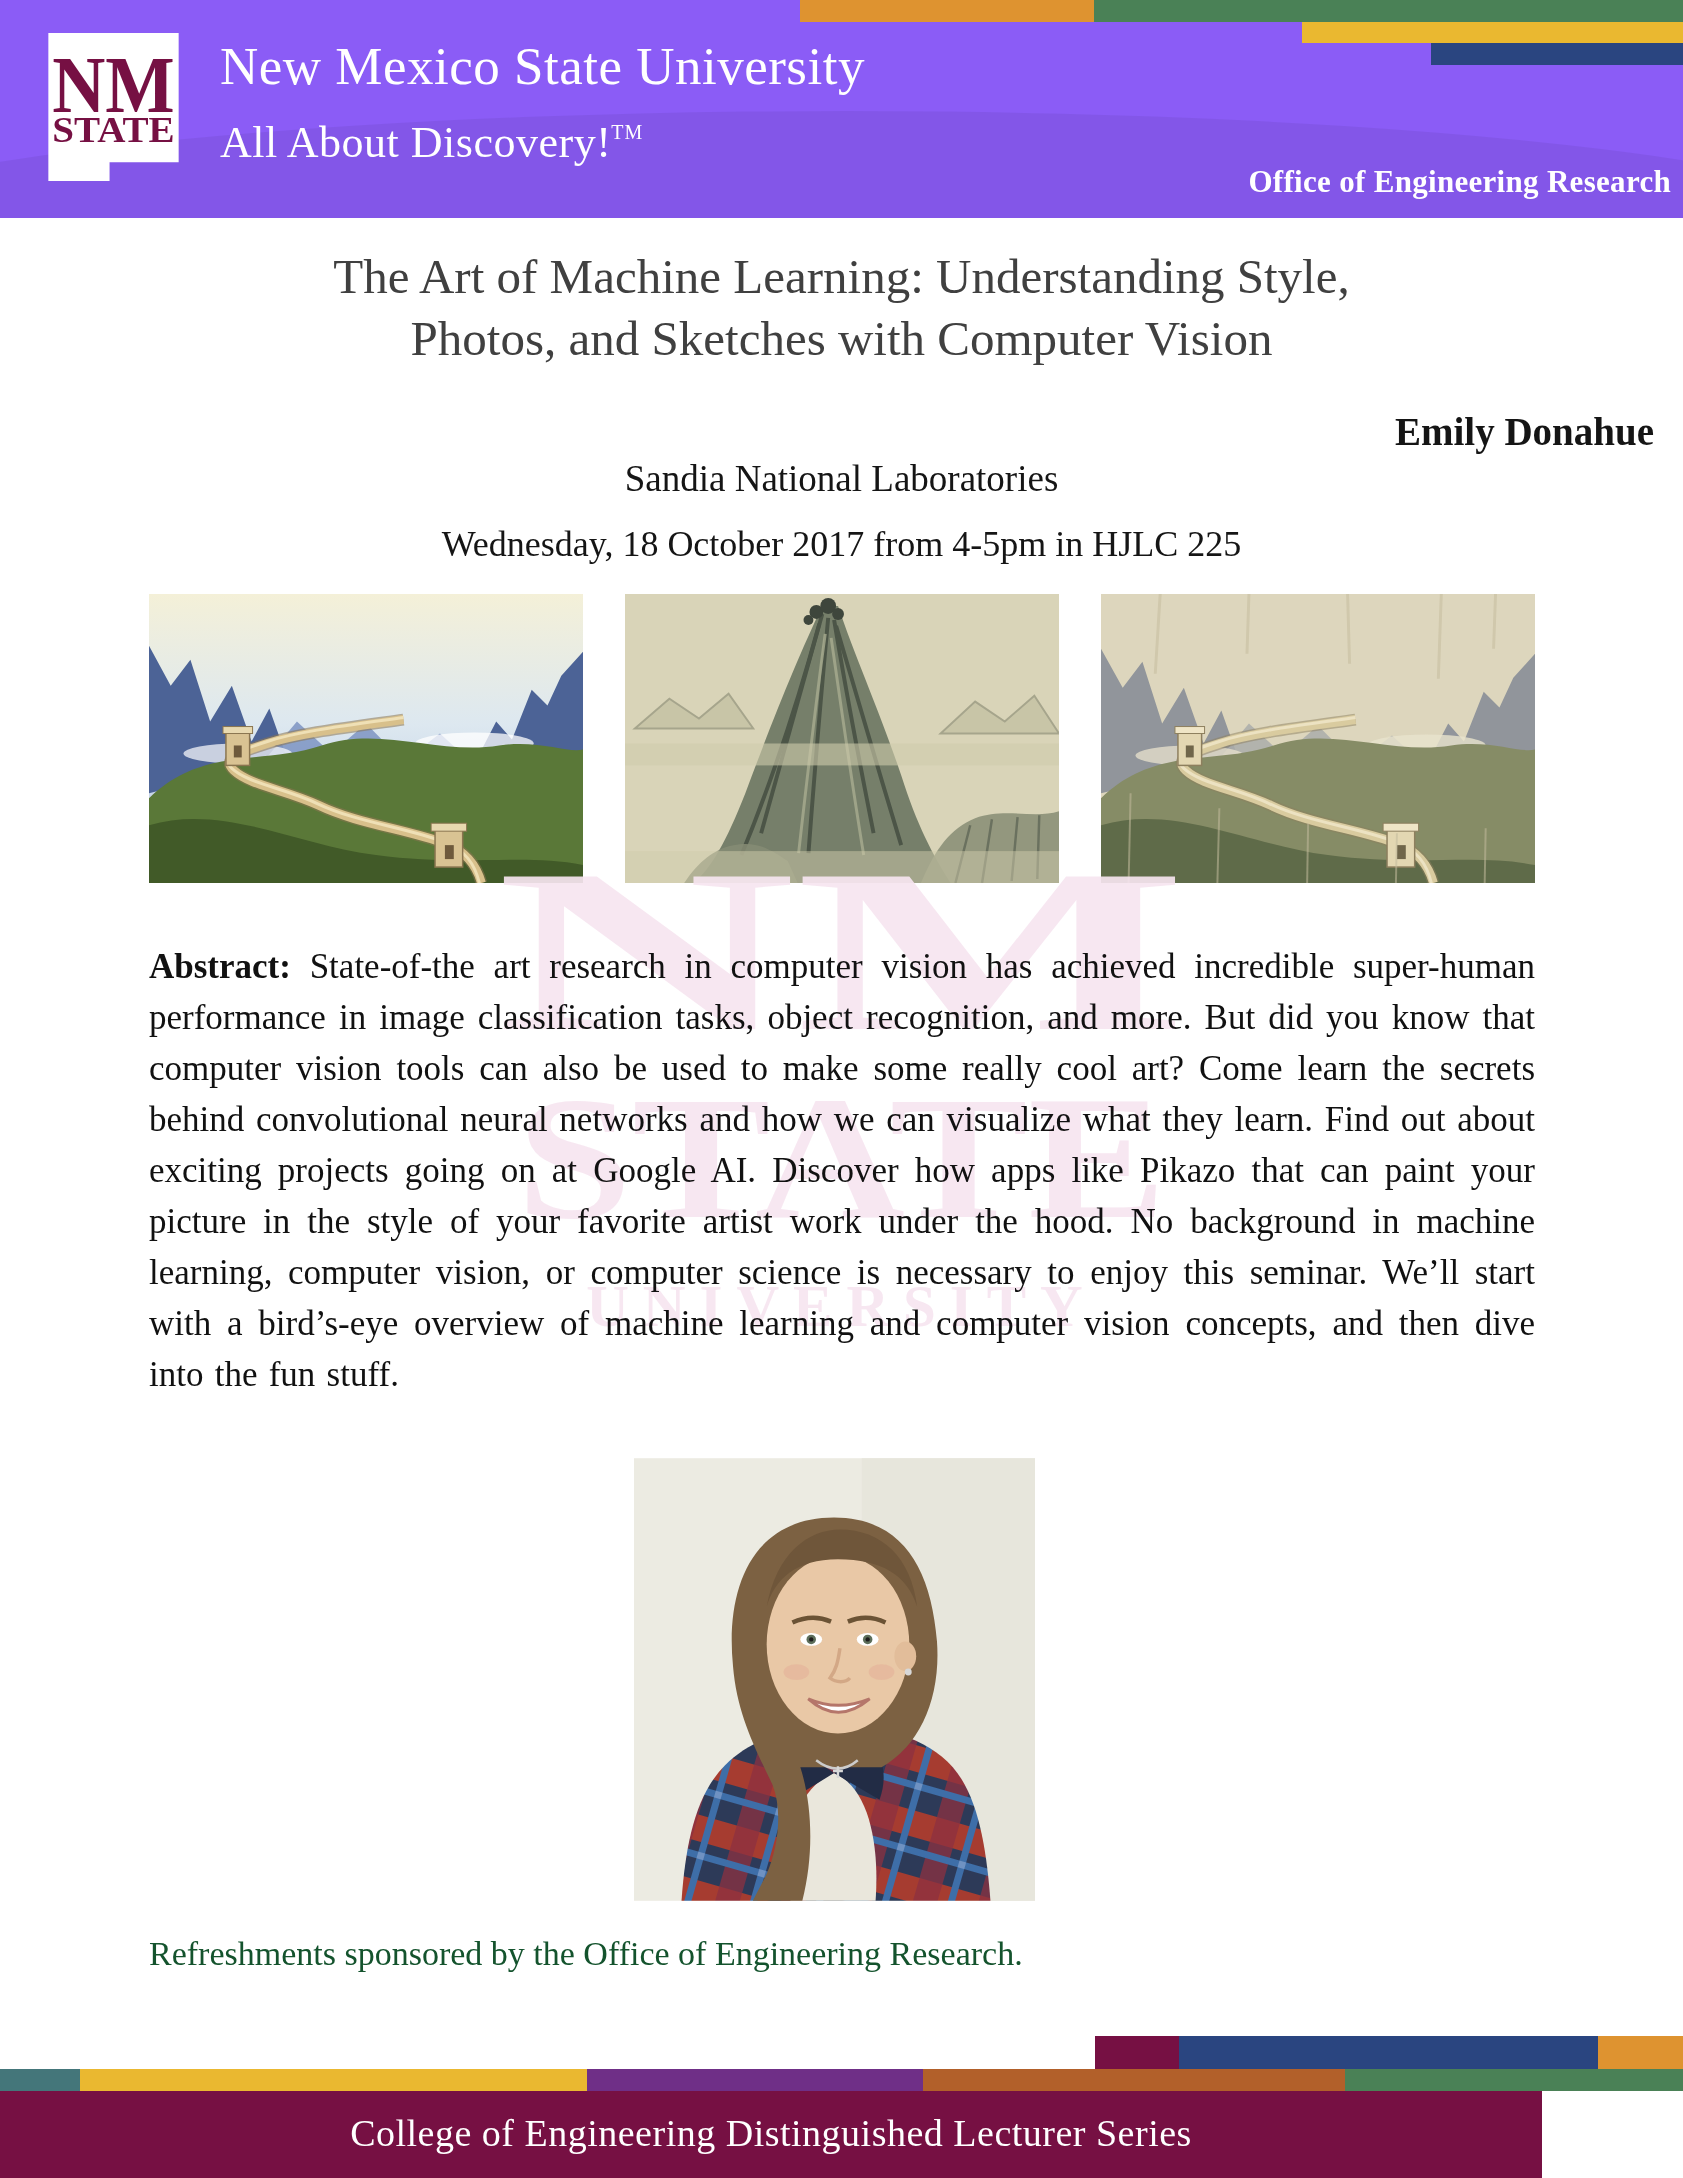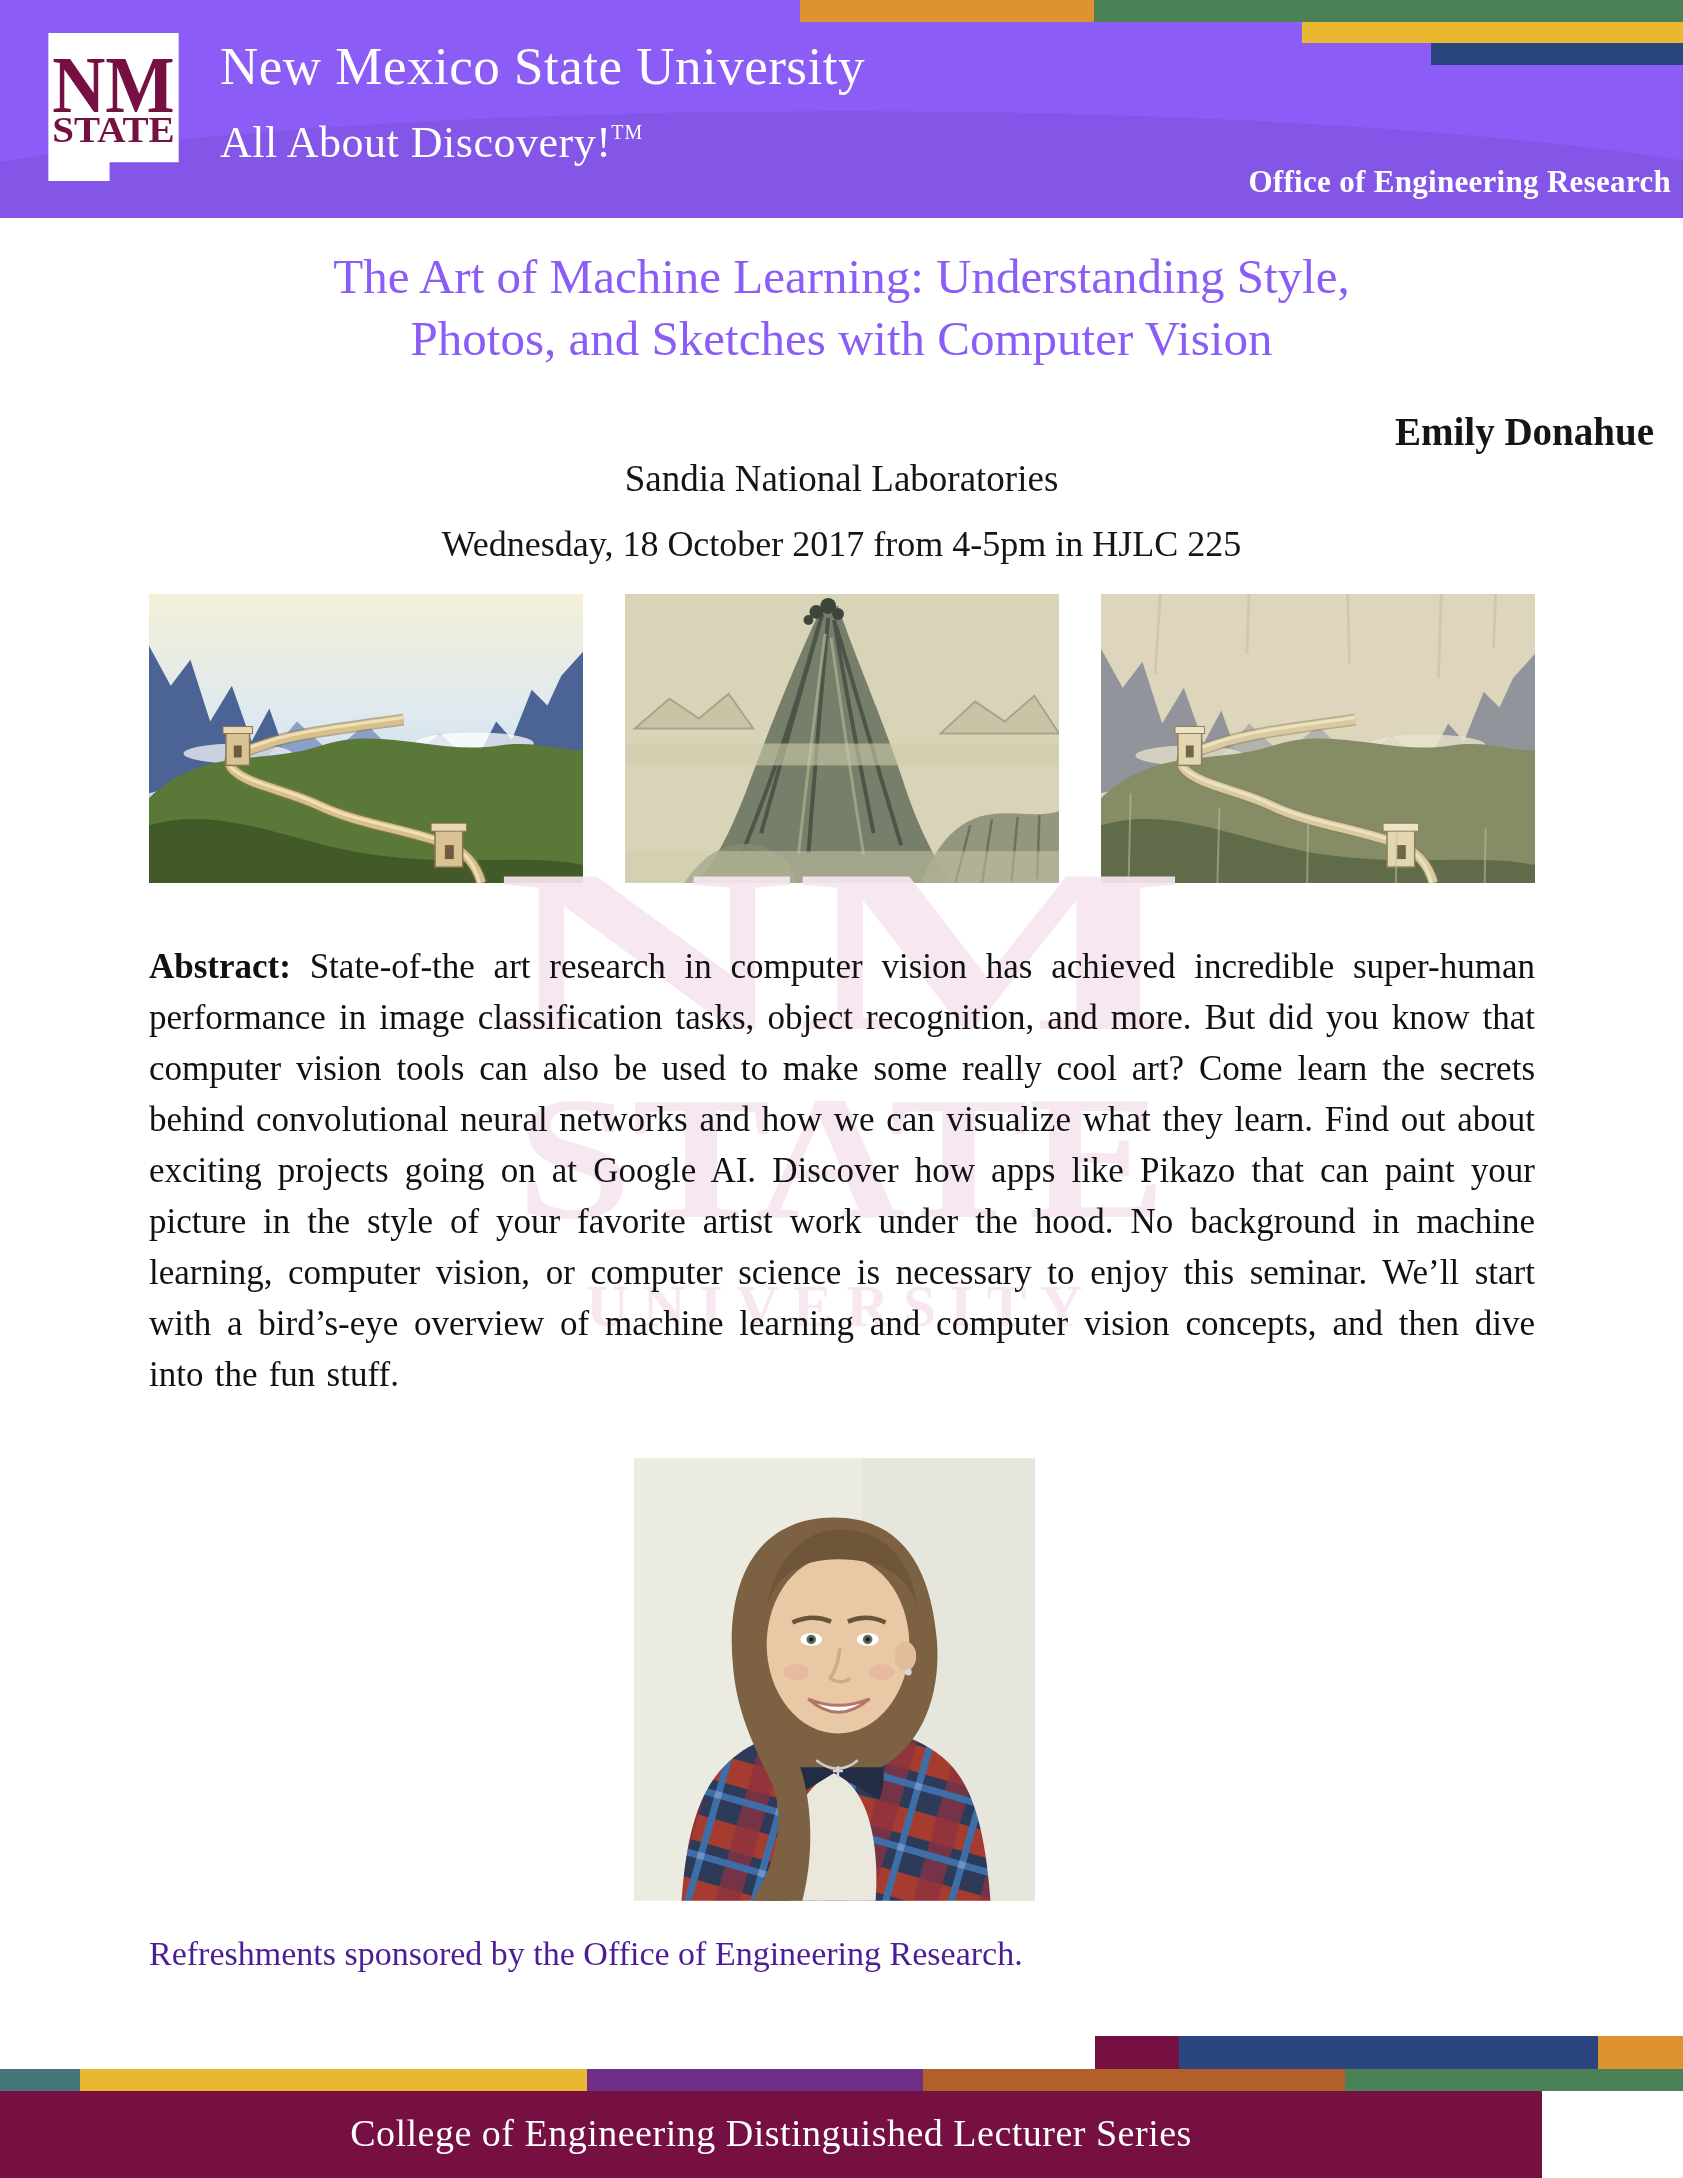--- a/index.html
+++ b/index.html
@@ -32,21 +32,21 @@
   .brand .tagline { font-size:44px; line-height:50px; margin-top:12px; letter-spacing:0.5px; }
   .brand .tm { font-size:20px; vertical-align:18px; letter-spacing:1px; }
 
   .office {
     position:absolute; right:12px; top:164px; color:#ffffff;
     font-size:31px; font-weight:bold; letter-spacing:0.3px; z-index:13;
   }
 
   
   .title { position:absolute; left:0; top:246px; width:1683px; text-align:center;
-           font-size:49px; line-height:62px; color:#8b5cf6; z-index:3; }
+           font-size:49px; line-height:62px; color:#404040; z-index:3; }
   .speaker { position:absolute; left:0; top:409px; width:1654px; text-align:right;
              font-size:39px; font-weight:bold; color:#151515; z-index:3; }
   .affiliation { position:absolute; left:0; top:457px; width:1683px; text-align:center;
                  font-size:37px; color:#151515; z-index:3; }
   .datetime { position:absolute; left:0; top:523px; width:1683px; text-align:center;
               font-size:36px; color:#151515; z-index:3; }
 
   
   .image-row { position:absolute; left:149px; top:594px; width:1386px; height:289px;
                display:flex; gap:42px; z-index:1; }
@@ -63,21 +63,21 @@
   .abstract { position:absolute; left:149px; top:941px; width:1386px;
               font-size:35px; line-height:51px; color:#111; text-align:justify;
               word-spacing:2.5px; z-index:3; }
   .abstract .label { font-weight:bold; }
 
   
   .portrait { position:absolute; left:634px; top:1458px; width:401px; height:443px; z-index:3; }
   .portrait svg { width:401px; height:443px; display:block; }
 
   
-  .refreshments { position:absolute; left:149px; top:1935px; font-size:34px; color:#4c1d95; z-index:3; }
+  .refreshments { position:absolute; left:149px; top:1935px; font-size:34px; color:#14532d; z-index:3; }
 
   .bar-bot-maroon { left:1095px; top:2036px; width:84px;  height:33px; background:#761043; }
   .bar-bot-blue   { left:1179px; top:2036px; width:419px; height:33px; background:#2A4580; }
   .bar-bot-orange { left:1598px; top:2036px; width:85px;  height:33px; background:#DE9330; }
   .bar-bot-teal   { left:0;      top:2069px; width:80px;  height:22px; background:#44767A; }
   .bar-bot-gold   { left:80px;   top:2069px; width:507px; height:22px; background:#EAB830; }
   .bar-bot-purple { left:587px;  top:2069px; width:336px; height:22px; background:#6F2F87; }
   .bar-bot-rust   { left:923px;  top:2069px; width:423px; height:22px; background:#B2602A; }
   .bar-bot-green  { left:1345px; top:2069px; width:338px; height:22px; background:#4A8156; }
 

